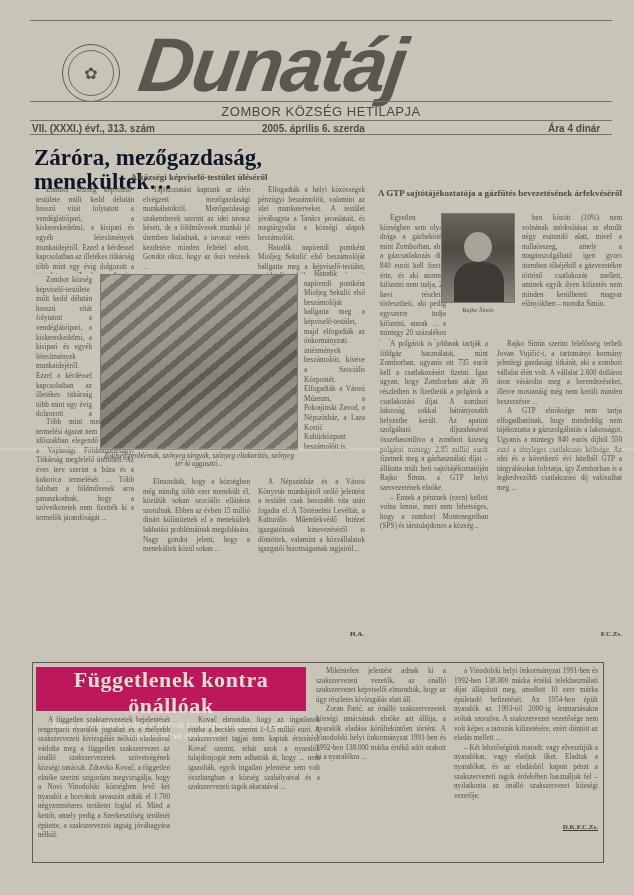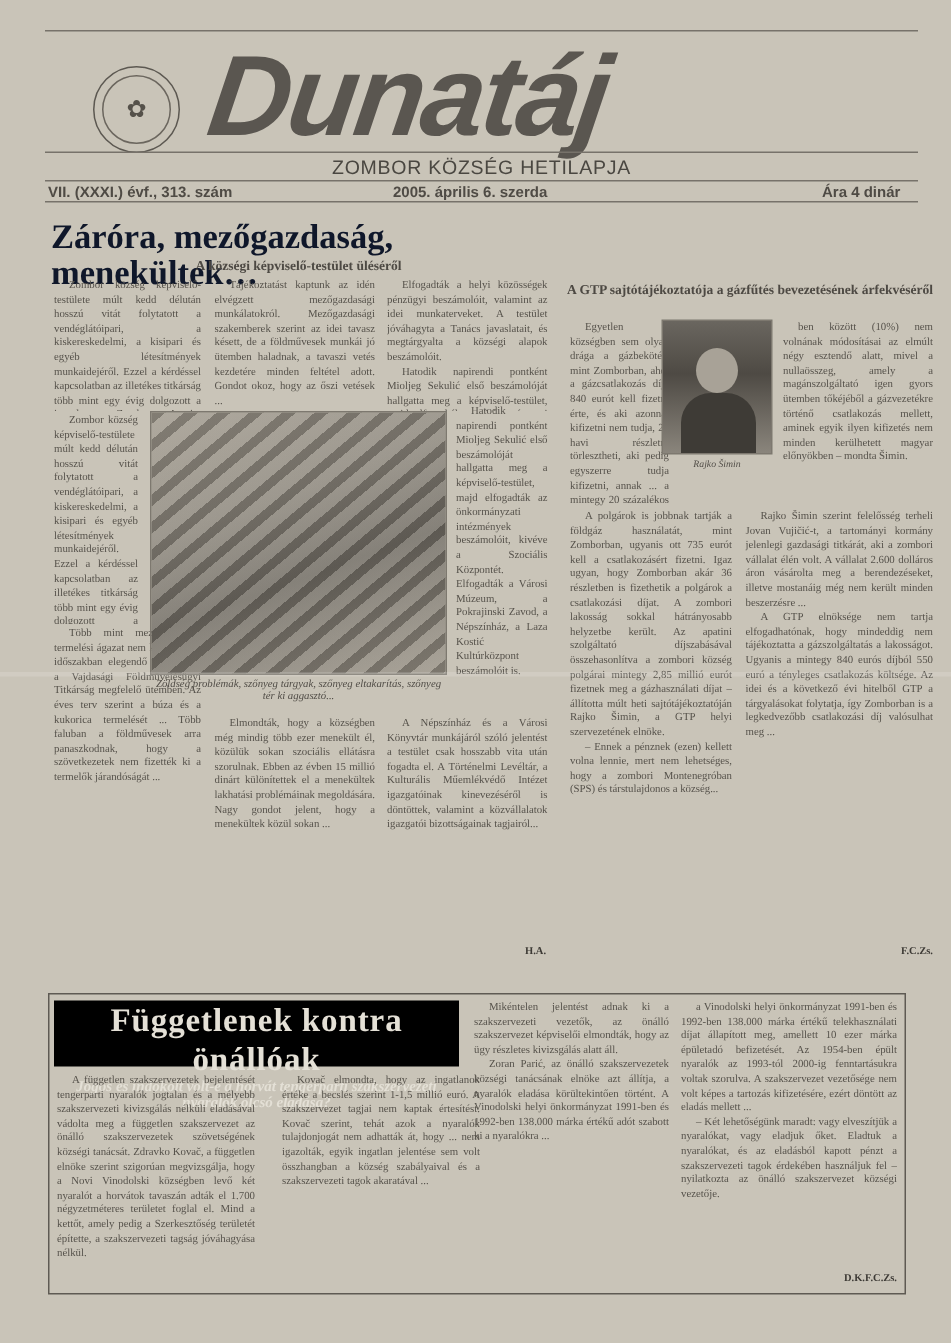--- a/index.html
+++ b/index.html
@@ -51,21 +51,21 @@
   .photo {
     position: absolute; overflow: hidden; border: 1px solid #7d786f;
   }
   .caption {
     position: absolute; font-style: italic; font-size: 7.2px; text-align: center; color: #514d47;
   }
   .box {
     position: absolute; border: 1.5px solid #5e5a53;
   }
   .banner {
-    position: absolute; background: #000000; color: #e4e0d6;
+    position: absolute; background: #be185d; color: #e4e0d6;
     text-align: center;
   }
   .banner-title { font-weight: bold; font-size: 22px; line-height: 26px; letter-spacing: 0.6px; }
   .banner-deck { font-weight: bold; font-size: 10px; line-height: 11px; font-style: italic; }
   .sig { font-weight: bold; font-size: 7px; text-align: right; }
   .fold { position:absolute; left:0; top:448px; width:634px; height:3px; background: rgba(255,255,255,0.15); }
 </style>
 </head>
 <body>
 
@@ -161,15 +161,15 @@
     <p>Kovač elmondta, hogy az ingatlanok értéke a becslés szerint 1-1,5 millió euró. A szakszervezet tagjai nem kaptak értesítést. Kovač szerint, tehát azok a nyaralók tulajdonjogát nem adhatták át, hogy ... nem igazolták, egyik ingatlan jelentése sem volt összhangban a község szabályaival és a szakszervezeti tagok akaratával ...</p>
   </div>
   <div class="col" style="left:316px; top:667px; width:130px; height:192px;">
     <p>Mikéntelen jelentést adnak ki a szakszervezeti vezetők, az önálló szakszervezet képviselői elmondták, hogy az ügy részletes kivizsgálás alatt áll.</p>
     <p>Zoran Parić, az önálló szakszervezetek községi tanácsának elnöke azt állítja, a nyaralók eladása körültekintően történt. A Vinodolski helyi önkormányzat 1991-ben és 1992-ben 138.000 márka értékű adót szabott ki a nyaralókra ...</p>
   </div>
   <div class="col" style="left:454px; top:667px; width:144px; height:178px;">
     <p>a Vinodolski helyi önkormányzat 1991-ben és 1992-ben 138.000 márka értékű telekhasználati díjat állapított meg, amellett 10 ezer márka épületadó befizetését. Az 1954-ben épült nyaralók az 1993-tól 2000-ig fenntartásukra voltak szorulva. A szakszervezet vezetősége nem volt képes a tartozás kifizetésére, ezért döntött az eladás mellett ...</p>
     <p>– Két lehetőségünk maradt: vagy elveszítjük a nyaralókat, vagy eladjuk őket. Eladtuk a nyaralókat, és az eladásból kapott pénzt a szakszervezeti tagok érdekében használjuk fel – nyilatkozta az önálló szakszervezet községi vezetője.</p>
   </div>
-  <div class="sig" style="position:absolute; left:540px; top:848px; width:58px;">D.K.F.C.Zs.</div>
+  <div class="sig" style="position:absolute; left:540px; top:823px; width:58px;text-decoration:underline;">D.K.F.C.Zs.</div>
 
 </div>
 
 </body></html>

